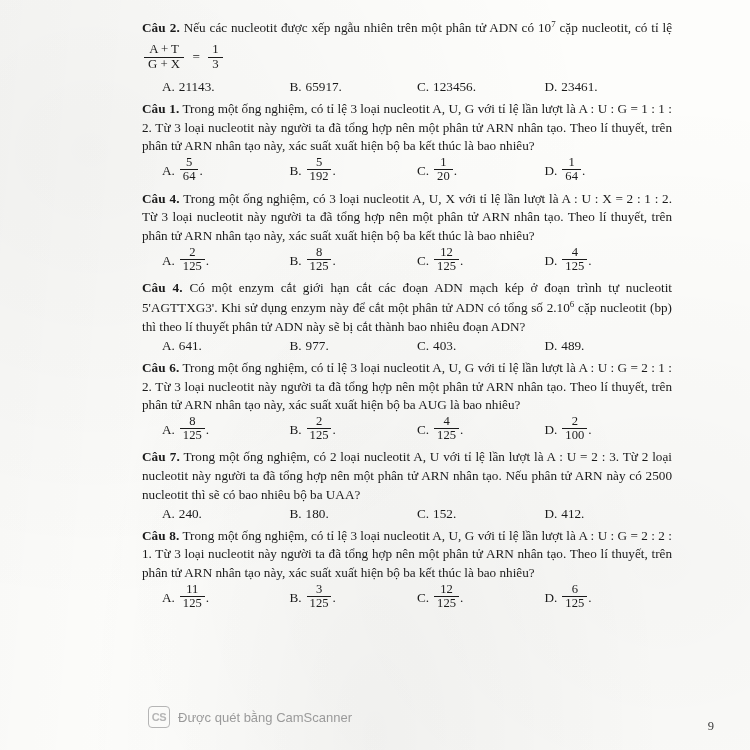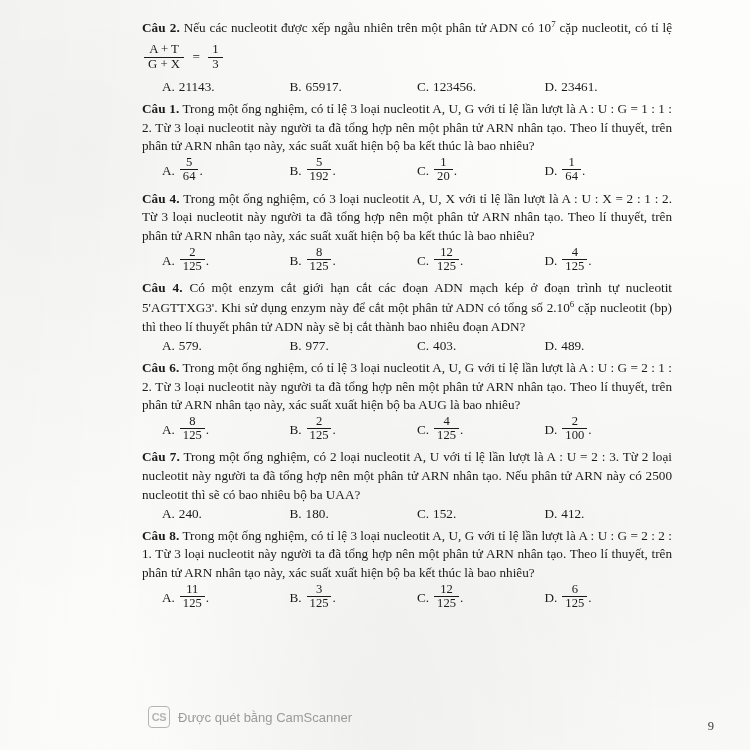--- a/index.html
+++ b/index.html
@@ -262,21 +262,21 @@
     </div>
 
     <div class="q">
       <div class="q-body">
         <span class="q-label">Câu 4.</span>
         <span>Có một enzym cắt giới hạn cắt các đoạn ADN mạch kép ở đoạn trình tự nucleotit 5'AGTTXG3'. Khi sử dụng enzym này để cắt một phân tử ADN có tổng số 2.10</span><sup>6</sup><span> cặp nucleotit (bp) thì theo lí thuyết phân tử ADN này sẽ bị cắt thành bao nhiêu đoạn ADN?</span>
       </div>
       <div class="answers wide">
         <div class="ans">
             <span class="key">A.</span>
-            <span>579.</span>
+            <span>641.</span>
           </div>
         <div class="ans">
             <span class="key">B.</span>
             <span>977.</span>
           </div>
         <div class="ans">
             <span class="key">C.</span>
             <span>403.</span>
           </div>
         <div class="ans">

